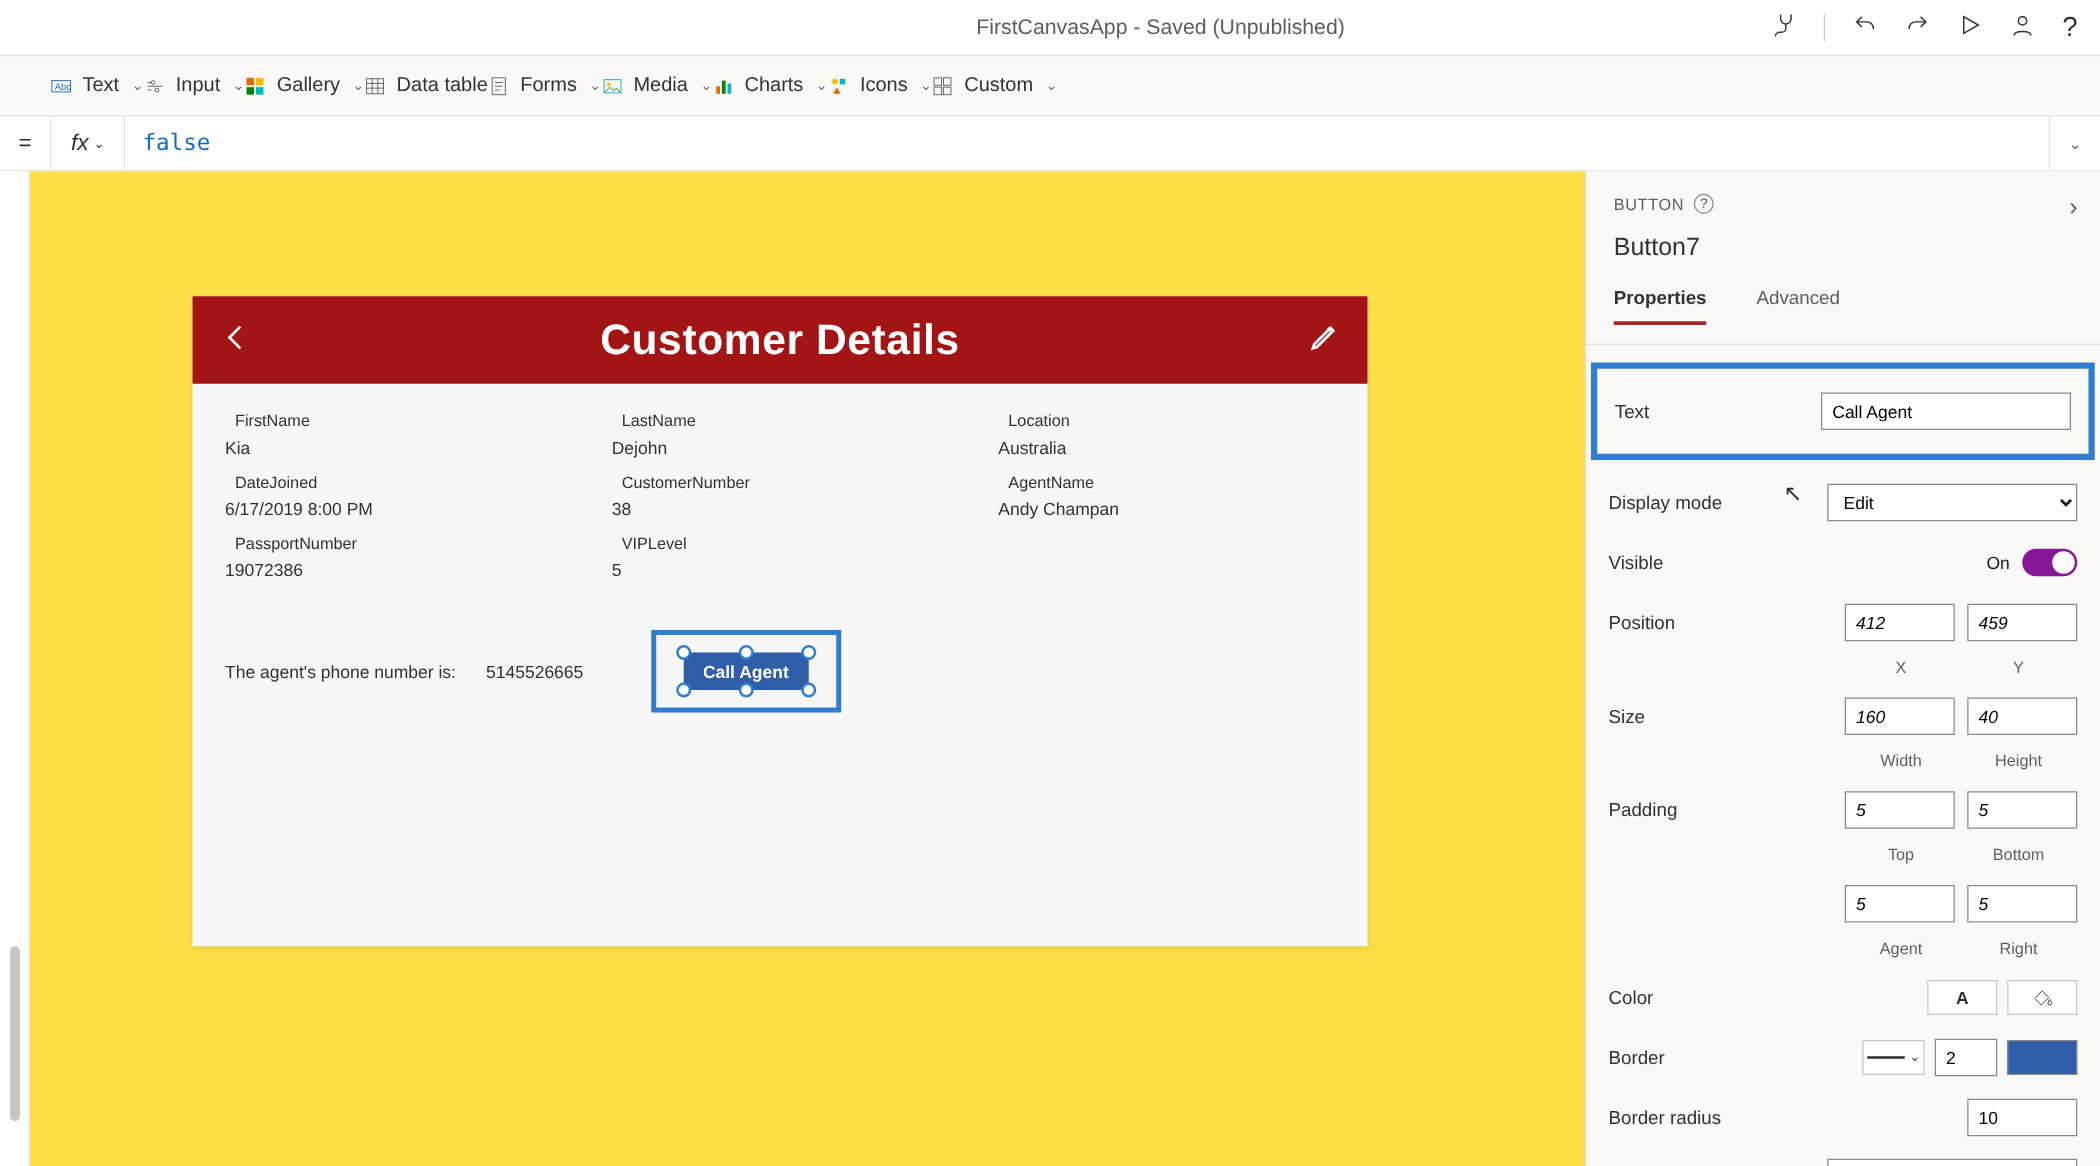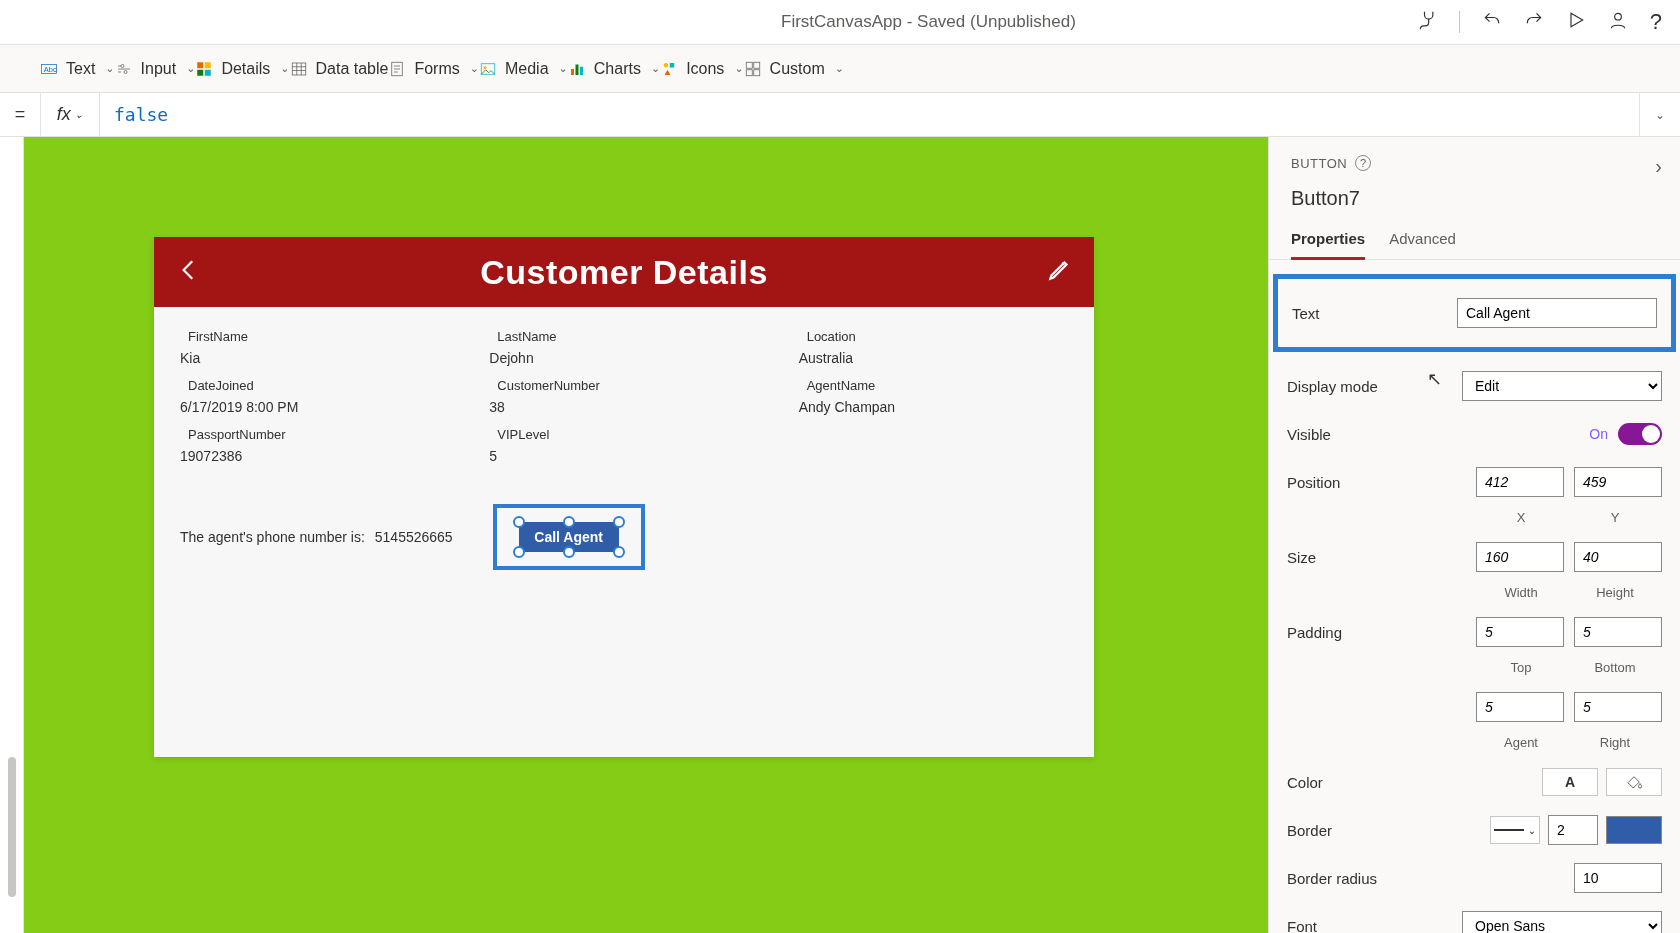--- a/index.html
+++ b/index.html
@@ -26,62 +26,62 @@
 .fbar .formula { flex: 1; padding: 0 14px; font-family: Consolas, monospace; font-size: 18px; color: #0f6cbd; height: 100%; display:flex; align-items:center; border-right: 1px solid #e1e1e1; }
 .fbar .expand { width: 40px; text-align: center; color: #605e5c; font-size: 12px; }
 
 .workarea { display: flex; height: calc(933px - 45px - 48px - 44px); }
 
 
 .leftrail { width: 24px; background: #fff; border-right: 1px solid #e1e1e1; position: relative; }
 .leftrail .scrollthumb { position: absolute; left: 8px; top: 620px; width: 8px; height: 140px; background: #c8c6c4; border-radius: 4px; }
 
 
-.canvaswrap { flex: 1; background: #84cc16; position: relative; overflow: hidden; }
+.canvaswrap { flex: 1; background: #fde047; position: relative; overflow: hidden; }
 .cardscreen { position: absolute; left: 130px; top: 100px; width: 940px; height: 520px; background: #f7f7f7; box-shadow: 0 2px 6px rgba(0,0,0,.12); }
 .header { height: 70px; background: #a31515; display: flex; align-items: center; justify-content: space-between; padding: 0 22px; }
 .header .htitle { flex:1; text-align:center; color: #fff; font-weight: 700; font-size: 34px; letter-spacing: .5px; }
 .header svg { stroke: #fff; fill: none; stroke-width: 2; width: 26px; height: 26px; }
 
 .fields { padding: 22px 26px 0 26px; display: grid; grid-template-columns: repeat(3, 1fr); gap: 12px 40px; font-size: 14px; color: #323130; }
 .fields .flabel { color: #323130; font-size: 13px; margin-left: 8px; }
 .fields .fval { color: #323130; font-size: 14px; margin-top: 6px; }
 .fields .two { grid-column: span 1; }
-.agentline { padding: 40px 26px 0 26px; font-size: 14px; color: #323130; display:flex; align-items:center; gap: 10px; }
+.agentline { padding: 40px 26px 0 26px; font-size: 14px; color: #323130; display:flex; align-items:center; gap: 24px; }
 
 .selwrap { position: relative; margin-left: 30px; border: 4px solid #2f7dd1; padding: 14px 22px; }
 .callbtn { background: #2f5da8; color: #fff; font-weight: 600; font-size: 14px; border: none; width: 100px; height: 30px; border-radius: 2px; }
 .selhandle { position: absolute; width: 12px; height: 12px; background: #fff; border: 2px solid #2f7dd1; border-radius: 50%; }
 .h1 { top: 8px; left: 16px; } .h2 { top: 8px; left: 50%; transform:translateX(-50%);} .h3 { top: 8px; right: 16px; }
 .h4 { bottom: 8px; left: 16px; } .h5 { bottom: 8px; left: 50%; transform:translateX(-50%);} .h6 { bottom: 8px; right: 16px; }
 
 
 .proppanel { width: 412px; border-left: 1px solid #e1e1e1; background: #faf9f8; display: flex; flex-direction: column; }
 .pp-head { padding: 18px 22px 10px 22px; position: relative; }
 .pp-type { font-size: 13px; letter-spacing: .5px; color: #605e5c; display:flex; align-items:center; gap: 8px;}
 .pp-type .qmark { width:16px; height:16px; border:1px solid #8a8886; border-radius:50%; display:inline-flex; align-items:center; justify-content:center; font-size:11px; color:#605e5c;}
 .pp-name { font-size: 20px; margin-top: 16px; }
 .pp-collapse { position:absolute; right: 18px; top: 18px; font-size: 20px; color:#605e5c; cursor:pointer;}
-.pp-tabs { display:flex; gap: 24px; padding: 10px 22px 0 22px; border-bottom: 1px solid #e1e1e1; font-size: 15px; }
+.pp-tabs { display:flex; gap: 40px; padding: 10px 22px 16px 22px; border-bottom: 1px solid #e1e1e1; font-size: 15px; }
 .pp-tabs .tab { padding-bottom: 10px; color:#605e5c; cursor:pointer; }
 .pp-tabs .tab.active { color:#323130; font-weight:600; border-bottom: 3px solid #a4262c; margin-bottom:-1px; }
 
 .pp-body { padding: 14px 18px; overflow-y: auto; flex:1; }
 .prow { display:flex; align-items:center; justify-content:space-between; min-height: 48px; }
 .prow .plabel { font-size: 15px; color:#323130; }
 .prow input.txt, .prow select { height: 30px; border: 1px solid #8a8886; padding: 0 8px; font-size: 14px; background:#fff; }
 .highlight { border: 5px solid #2f7dd1; padding: 10px 14px; margin: 0 -14px 10px -14px; }
 .prow .wide { width: 200px; }
 .sublabels { display:flex; justify-content:flex-end; gap: 0; margin-top: 4px; margin-bottom: 8px; }
 .sublabels span { width: 94px; text-align:center; font-size: 13px; color:#605e5c; }
 .pair { display:flex; gap: 10px; }
 .pair input { width: 88px; font-style: italic; }
 
 .toggle { display:flex; align-items:center; gap: 10px; }
-.toggle .tlabel { font-size: 14px; color:#8b5cf6; }
+.toggle .tlabel { font-size: 14px; color:#0f172a; }
 .switch { width: 44px; height: 22px; background: #881798; border-radius: 11px; position: relative; }
 .switch .knob { position:absolute; right:2px; top:2px; width:18px; height:18px; background:#fff; border-radius:50%; }
 
 .colorbtn { width: 56px; height: 28px; border:1px solid #c8c6c4; background:#fff; display:inline-flex; align-items:center; justify-content:center; font-size:14px; }
 .split { display:flex; gap: 8px; align-items:center; }
 .lineswatch { width:30px; height:2px; background:#323130; }
 .swatch { width: 56px; height: 28px; background:#2f5da8; border:1px solid #8a8886;}
 .cursor-fake { position:absolute; pointer-events:none; font-size:18px; }
 </style>
 </head>
@@ -129,21 +129,21 @@
     <span>Input</span>
       <span class="chev">⌄</span>
   </div>
   <div class="ritem">
     <svg viewBox="0 0 24 24">
         <rect x="3" y="3" width="8" height="8" fill="#e06c00"></rect>
         <rect x="13" y="3" width="8" height="8" fill="#ffb900"></rect>
         <rect x="3" y="13" width="8" height="8" fill="#107c10"></rect>
         <rect x="13" y="13" width="8" height="8" fill="#00b7c3"></rect>
       </svg>
-    <span>Details</span>
+    <span>Gallery</span>
       <span class="chev">⌄</span>
   </div>
   <div class="ritem">
     <svg viewBox="0 0 24 24">
         <rect x="3" y="4" width="18" height="16" fill="none" stroke="#605e5c"></rect>
         <path d="M3 9h18M3 14h18M9 4v16M15 4v16" stroke="#605e5c"></path>
       </svg>
     <span>Data table</span>
   </div>
   <div class="ritem">

